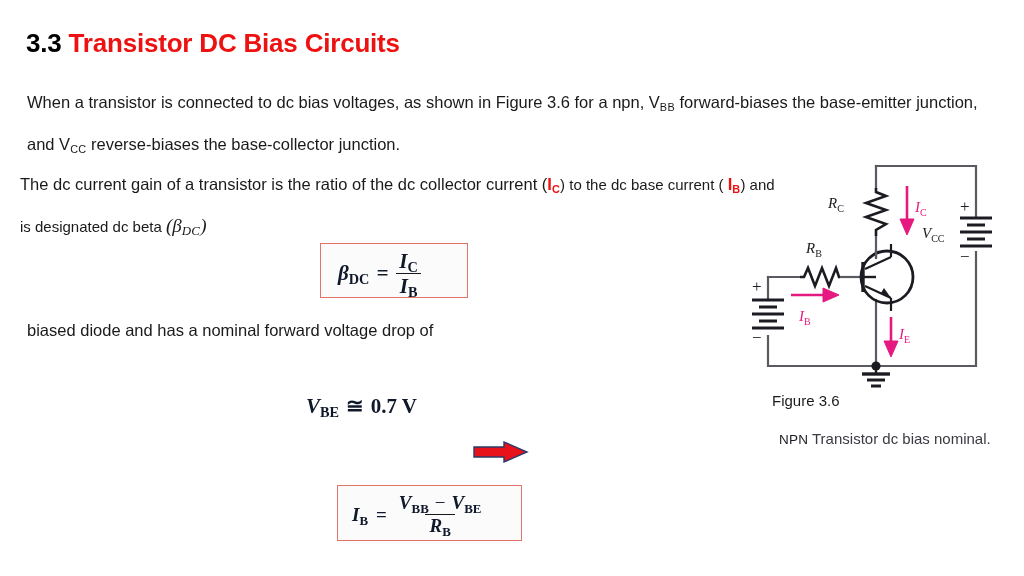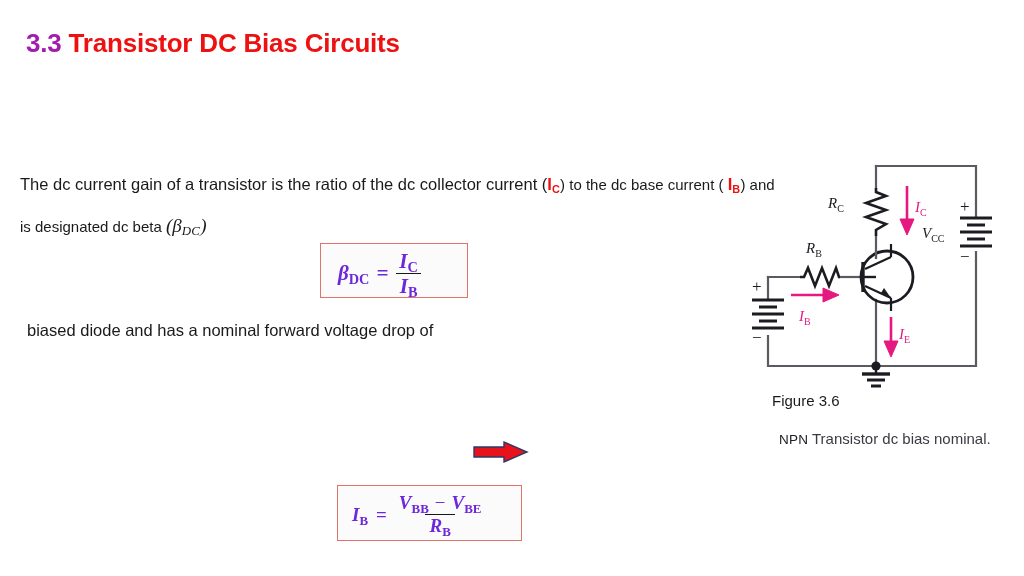--- a/index.html
+++ b/index.html
@@ -9,21 +9,21 @@
     overflow:hidden;position:relative;
   }
   .page{position:absolute;inset:0;}
 
   
   .title{
     position:absolute;left:26px;top:28px;
     font-size:26px;font-weight:bold;letter-spacing:-0.2px;
     white-space:nowrap;
   }
-  .title .num{color:#a21caf;}
+  .title .num{color:#000000;}
   .title .rest{color:#ee1111;text-align:center;}
 
   
   .para{
     position:absolute;color:#1a1a1a;
     font-size:16.5px;line-height:40px;
   }
   .p1{left:27px;top:82px;width:962px;}
   .p2{left:20px;top:164px;width:760px;}
   .p3{left:27px;top:310px;width:660px;text-align:justify;text-justify:inter-word;}
@@ -37,21 +37,21 @@
   .smaller{font-size:15px;}
 
   
   .fbox{
     position:absolute;border:1px solid #e0736a;background:#fbfbfb;
     box-sizing:border-box;
   }
   .fbox1{left:320px;top:243px;width:148px;height:55px;}
   .fbox2{left:337px;top:485px;width:185px;height:56px;}
 
-  .mth{font-family:"Liberation Serif",serif;color:#6d28d9;}
+  .mth{font-family:"Liberation Serif",serif;color:#0f172a;}
   .mv{font-style:italic;font-weight:bold;}
   .ms{font-style:normal;font-weight:bold;font-size:0.68em;vertical-align:baseline;position:relative;top:4px;}
 
   .f1{
     position:absolute;left:338px;top:250px;
     display:flex;align-items:center;gap:7px;font-size:21px;
   }
   .frac{display:inline-flex;flex-direction:column;align-items:center;line-height:1.06;}
   .frac .nm{padding:0 4px 1px 4px;}
   .frac .dn{padding:1px 4px 0 4px;border-top:1.6px solid #17171c;}
@@ -100,39 +100,45 @@
 </head>
 <body>
 
 <div class="page">
 
   <div class="title">
     <span class="num">3.3</span>
     <span class="rest">Transistor DC Bias Circuits</span>
   </div>
 
+  <div class="para p1">
+    <span>When a transistor is connected to dc bias voltages, as shown in Figure 3.6 for a npn, V</span><sub>BB</sub><span> forward-biases the base-emitter junction, and V</span><sub>CC</sub><span> reverse-biases the base-collector junction.</span>
+  </div>
 
   <div class="para p2">
     <span>The dc current gain of a transistor is the ratio of the dc collector current (</span><span class="red">I</span><sub class="red">C</sub><span class="smaller">) to the dc base current ( </span><span class="red">I</span><sub class="red">B</sub><span class="smaller">) and is designated dc beta  </span><span class="beta-inline"><span>(</span><span>β</span><sub>DC</sub><span>)</span></span>
   </div>
 
   <div class="fbox fbox1"></div>
   <div class="f1 mth">
     <span><span class="mv">β</span><span class="ms">DC</span></span>
     <span class="mv">=</span>
     <span class="frac">
       <span class="nm"><span class="mv">I</span><span class="ms">C</span></span>
       <span class="dn"><span class="mv">I</span><span class="ms">B</span></span>
     </span>
   </div>
 
   <div class="para p3">
     <span class="lastline">biased diode and has a nominal forward voltage drop of</span>
   </div>
 
+  <div class="f2 mth">
+    <span class="mv">V</span><span class="ms">BE</span><span class="approx">≅</span><span class="mv" style="font-style:normal">0.7 V</span>
+  </div>
 
 
   <svg class="arrow" viewBox="0 0 56 24">
     <polygon points="1,7 31,7 31,2 54,12 31,22 31,17 1,17" fill="#e8131a" stroke="#2b3a6b" stroke-width="1.4" stroke-linejoin="miter"></polygon>
   </svg>
 
 
   <div class="fbox fbox2"></div>
   <div class="f4 mth">
     <span><span class="mv">I</span><span class="ms">B</span></span>

